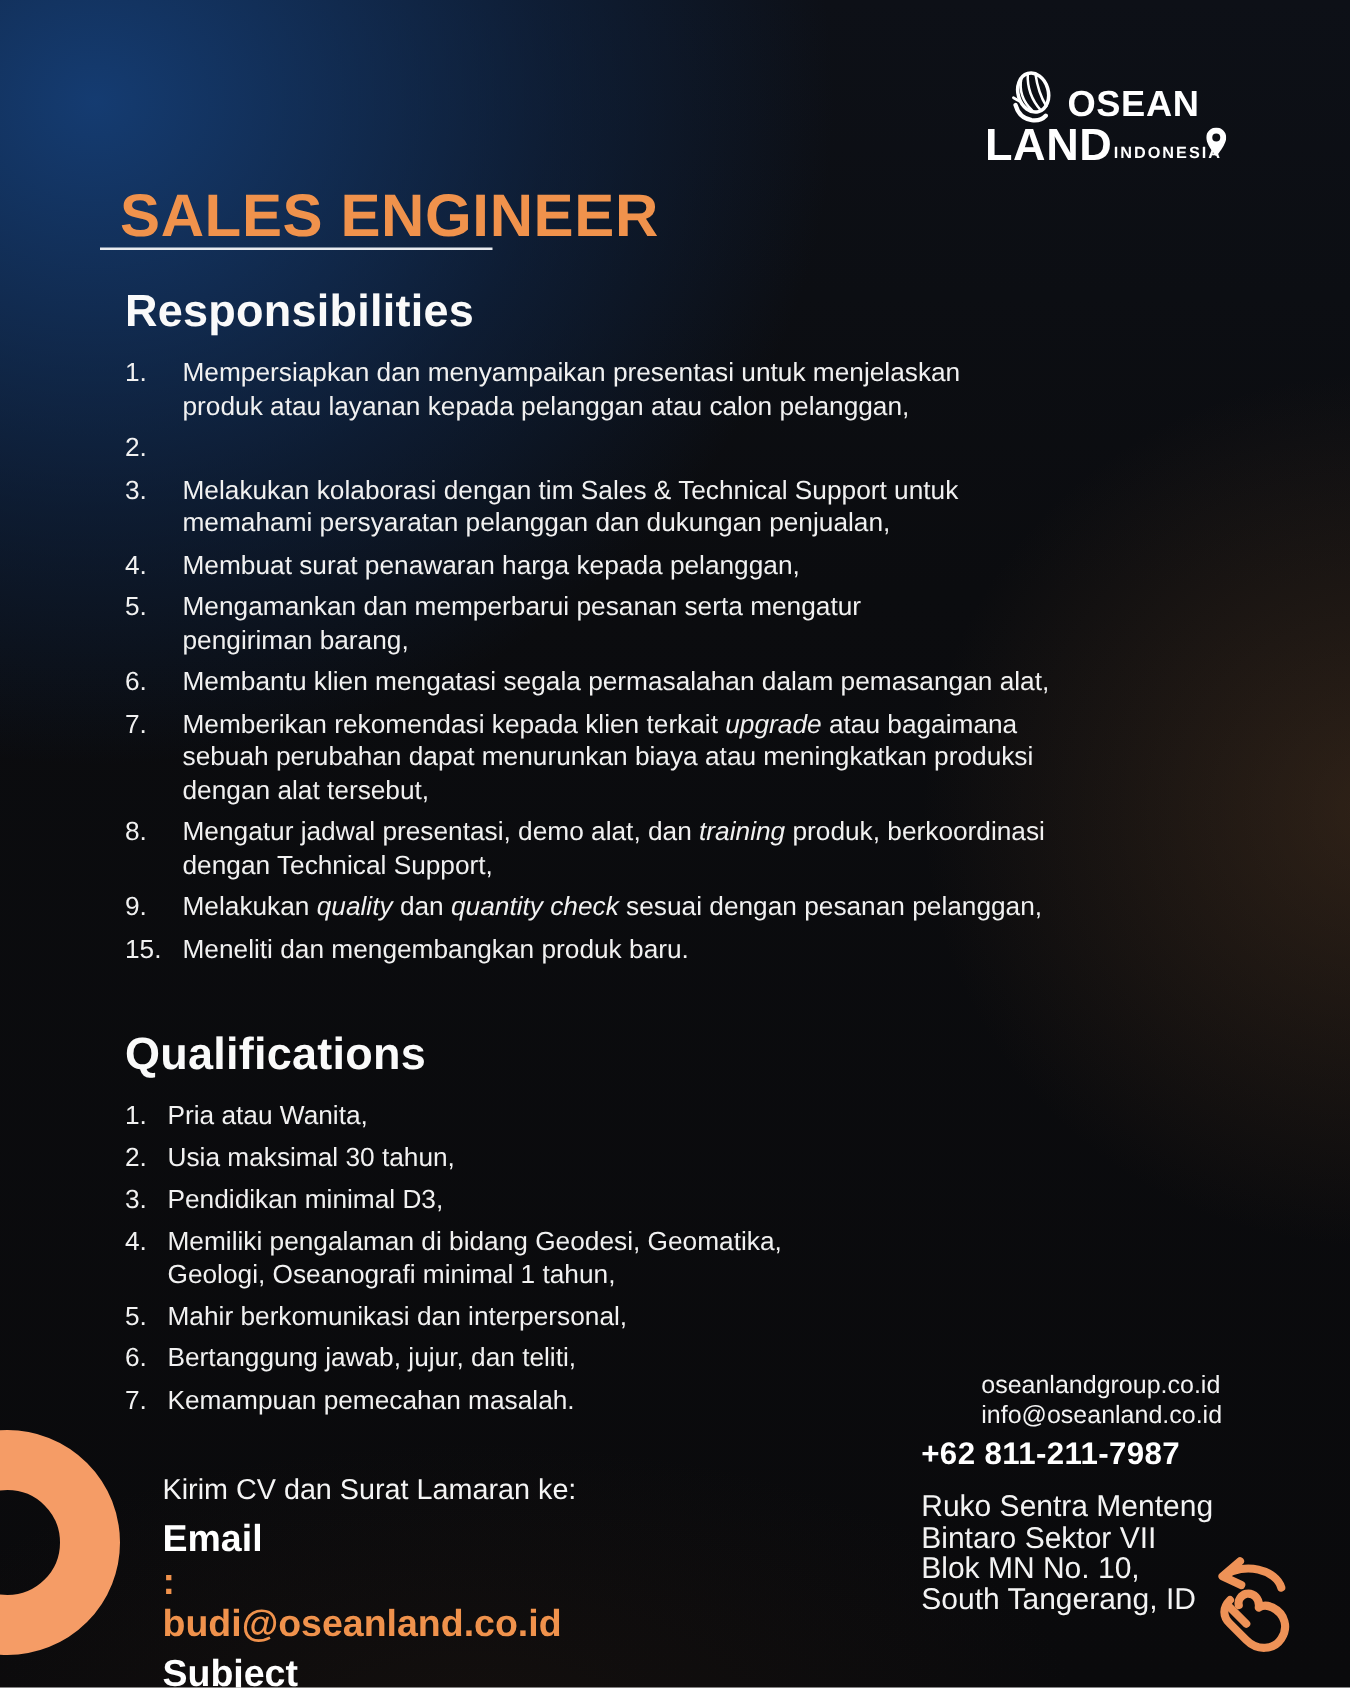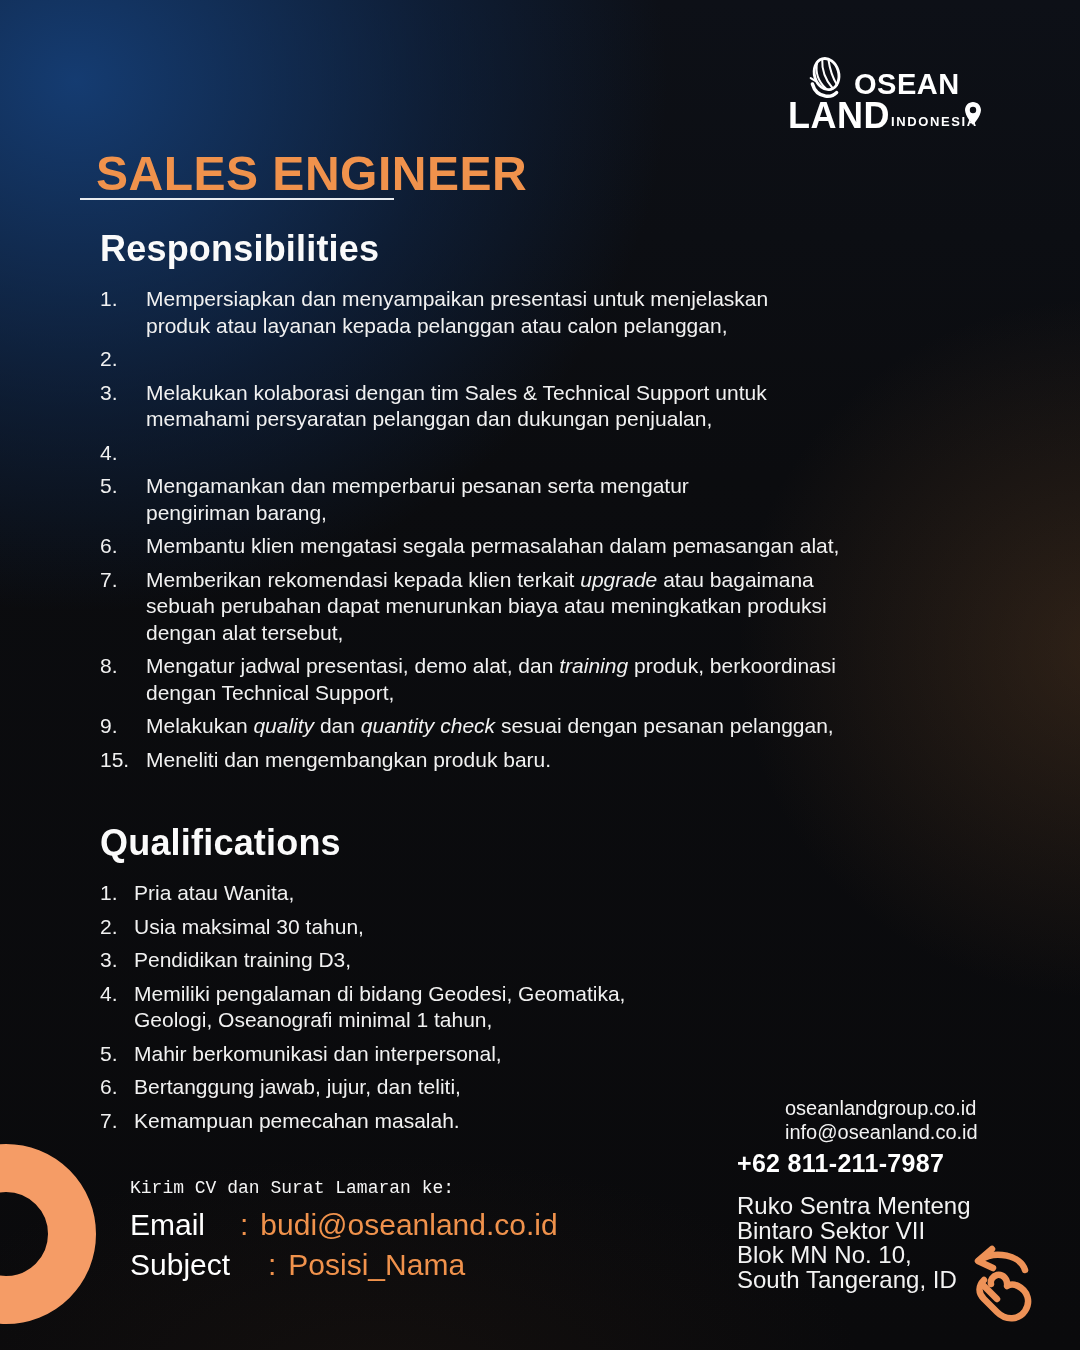--- a/index.html
+++ b/index.html
@@ -53,22 +53,22 @@
 
   
   .contact{left:737px;top:1096px;}
   .contact .site,.contact .mail{font-size:20px;line-height:24px;color:#f3f3f3;margin-left:48px;}
   .contact .phone{margin-top:5px;font-size:25px;font-weight:800;letter-spacing:0.3px;color:#fff;}
   .address{left:737px;top:1194px;font-size:24px;line-height:24.5px;color:#f3f3f3;}
   .address div{white-space:nowrap;}
 
   
   .apply{left:130px;top:1178px;}
-  .apply .intro{font-size:18px;font-weight:400;color:#f5f5f5;margin-bottom:10px;font-family:Liberation Mono, monospace;}
-  .apply .row{display:flex;align-items:baseline;font-size:30px;font-weight:400;margin-bottom:6px;}
+  .apply .intro{font-size:23px;font-weight:400;color:#f5f5f5;margin-bottom:10px;}
+  .apply .row{display:flex;align-items:baseline;font-size:30px;font-weight:700;margin-bottom:6px;flex-direction:column;}
   .apply .lbl{color:#fff;}
   .apply .row-email .lbl{width:110px;}
   .apply .row-subject .lbl{width:138px;}
   .apply .colon{color:var(--accent);margin-right:12px;}
   .apply .val{color:var(--accent);}
 
   
   .ring{left:-84px;top:1144px;width:180px;height:180px;border:48px solid var(--shape);border-radius:50%;}
   .gesture{left:950px;top:1238px;}
 </style>
@@ -108,20 +108,21 @@
       <div class="list-item">
         <span class="num">2.</span>
       </div>
       <div class="list-item">
         <span class="num">3.</span>
         <span class="txt"><span>Melakukan kolaborasi dengan tim Sales &amp; Technical Support untuk
 memahami persyaratan pelanggan dan dukungan penjualan,</span></span>
       </div>
       <div class="list-item">
         <span class="num">4.</span>
+        <span class="txt"><span>Membuat surat penawaran harga kepada pelanggan,</span></span>
       </div>
       <div class="list-item">
         <span class="num">5.</span>
         <span class="txt"><span>Mengamankan dan memperbarui pesanan serta mengatur
 pengiriman barang,</span></span>
       </div>
       <div class="list-item">
         <span class="num">6.</span>
         <span class="txt"><span>Membantu klien mengatasi segala permasalahan dalam pemasangan alat,</span></span>
       </div>
@@ -153,21 +154,21 @@
       <div class="list-item">
         <span class="num">1.</span>
         <span class="txt"><span>Pria atau Wanita,</span></span>
       </div>
       <div class="list-item">
         <span class="num">2.</span>
         <span class="txt"><span>Usia maksimal 30 tahun,</span></span>
       </div>
       <div class="list-item">
         <span class="num">3.</span>
-        <span class="txt"><span>Pendidikan training D3,</span></span>
+        <span class="txt"><span>Pendidikan minimal D3,</span></span>
       </div>
       <div class="list-item">
         <span class="num">4.</span>
         <span class="txt"><span>Memiliki pengalaman di bidang Geodesi, Geomatika,
 Geologi, Oseanografi minimal 1 tahun,</span></span>
       </div>
       <div class="list-item">
         <span class="num">5.</span>
         <span class="txt"><span>Mahir berkomunikasi dan interpersonal,</span></span>
       </div>

